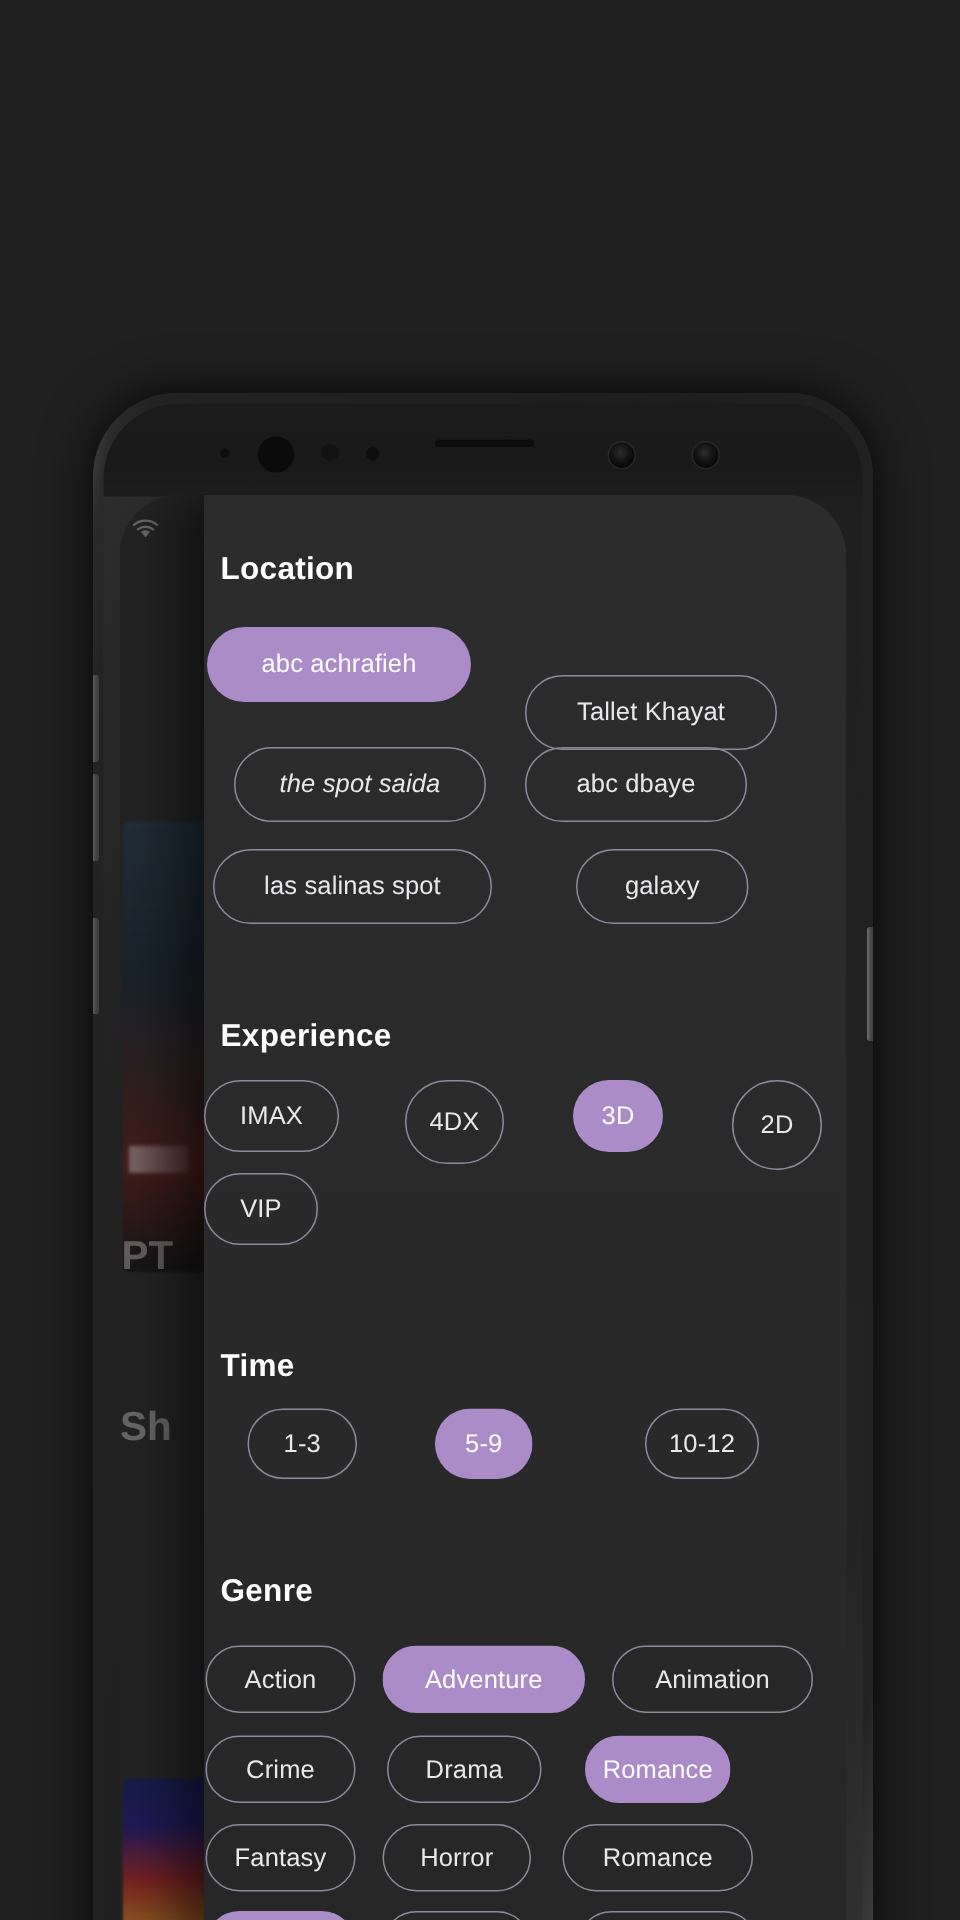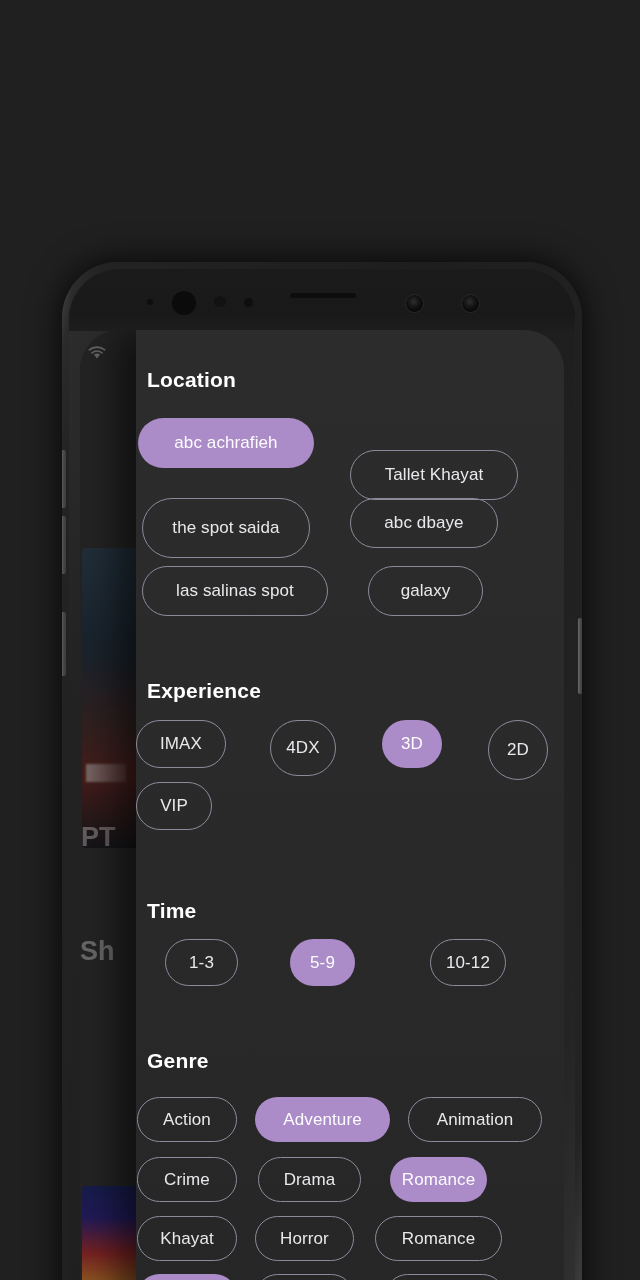--- a/index.html
+++ b/index.html
@@ -243,42 +243,42 @@
         <div class="bg-text" style="left:1px;top:492px;font-size:27px;width:48px;">PT</div>
         <div class="bg-text" style="left:0px;top:606px;font-size:27px;width:48px;">Sh</div>
 
       </div>
 
       <div class="panel">
         <div id="panel-content">
             <div class="section-title" style="left: 11px; top: 38px;">Location</div>
             <div class="chip on" style="left: 2px; top: 88px; width: 176px; height: 50px;">abc achrafieh</div>
             <div class="chip off" style="left: 214px; top: 88px; width: 168px; height: 50px; margin-top: 32px;">Tallet Khayat</div>
-            <div class="chip off" style="left: 6px; top: 168px; width: 168px; height: 60px;">the spot saida</div>
+            <div class="chip off" style="left: 20px; top: 168px; width: 168px; height: 50px; font-style: italic;">the spot saida</div>
             <div class="chip off" style="left: 214px; top: 168px; width: 148px; height: 50px;">abc dbaye</div>
             <div class="chip off" style="left: 6px; top: 236px; width: 186px; height: 50px;">las salinas spot</div>
-            <div class="chip off" style="left: 232px; top: 236px; width: 115px; height: 50px;">galaxy</div>
+            <div class="chip off" style="left: 248px; top: 236px; width: 115px; height: 50px;">galaxy</div>
             <div class="section-title" style="left: 11px; top: 349px;">Experience</div>
             <div class="chip off" style="left: 0px; top: 390px; width: 90px; height: 48px;">IMAX</div>
             <div class="chip off" style="left: 134px; top: 390px; width: 66px; height: 56px;">4DX</div>
             <div class="chip on" style="left: 246px; top: 390px; width: 60px; height: 48px;">3D</div>
             <div class="chip off" style="left: 352px; top: 390px; width: 60px; height: 60px;">2D</div>
             <div class="chip off" style="left: 0px; top: 452px; width: 76px; height: 48px;">VIP</div>
             <div class="section-title" style="left: 11px; top: 569px;">Time</div>
             <div class="chip off" style="left: 1px; top: 609px; width: 73px; height: 47px; margin-left: 28px;">1-3</div>
             <div class="chip on" style="left: 154px; top: 609px; width: 65px; height: 47px;">5-9</div>
             <div class="chip off" style="left: 294px; top: 609px; width: 76px; height: 47px;">10-12</div>
             <div class="section-title" style="left: 11px; top: 719px;">Genre</div>
             <div class="chip off" style="left: 1px; top: 767px; width: 100px; height: 45px;">Action</div>
             <div class="chip on" style="left: 119px; top: 767px; width: 135px; height: 45px;">Adventure</div>
             <div class="chip off" style="left: 272px; top: 767px; width: 134px; height: 45px;">Animation</div>
             <div class="chip off" style="left: 1px; top: 827px; width: 100px; height: 45px;">Crime</div>
             <div class="chip off" style="left: 122px; top: 827px; width: 103px; height: 45px;">Drama</div>
             <div class="chip on" style="left: 254px; top: 827px; width: 97px; height: 45px;">Romance</div>
-            <div class="chip off" style="left: 1px; top: 886px; width: 100px; height: 45px;">Khayat</div>
+            <div class="chip off" style="left: 1px; top: 886px; width: 100px; height: 45px;">Fantasy</div>
             <div class="chip off" style="left: 119px; top: 886px; width: 99px; height: 45px;">Horror</div>
             <div class="chip off" style="left: 239px; top: 886px; width: 127px; height: 45px;">Romance</div>
             <div class="chip on" style="left: 1px; top: 944px; width: 100px; height: 45px;"></div>
             <div class="chip off" style="left: 119px; top: 944px; width: 99px; height: 45px;"></div>
             <div class="chip off" style="left: 249px; top: 944px; width: 120px; height: 45px;"></div>
           </div>
       </div>
 
     </div>
 

